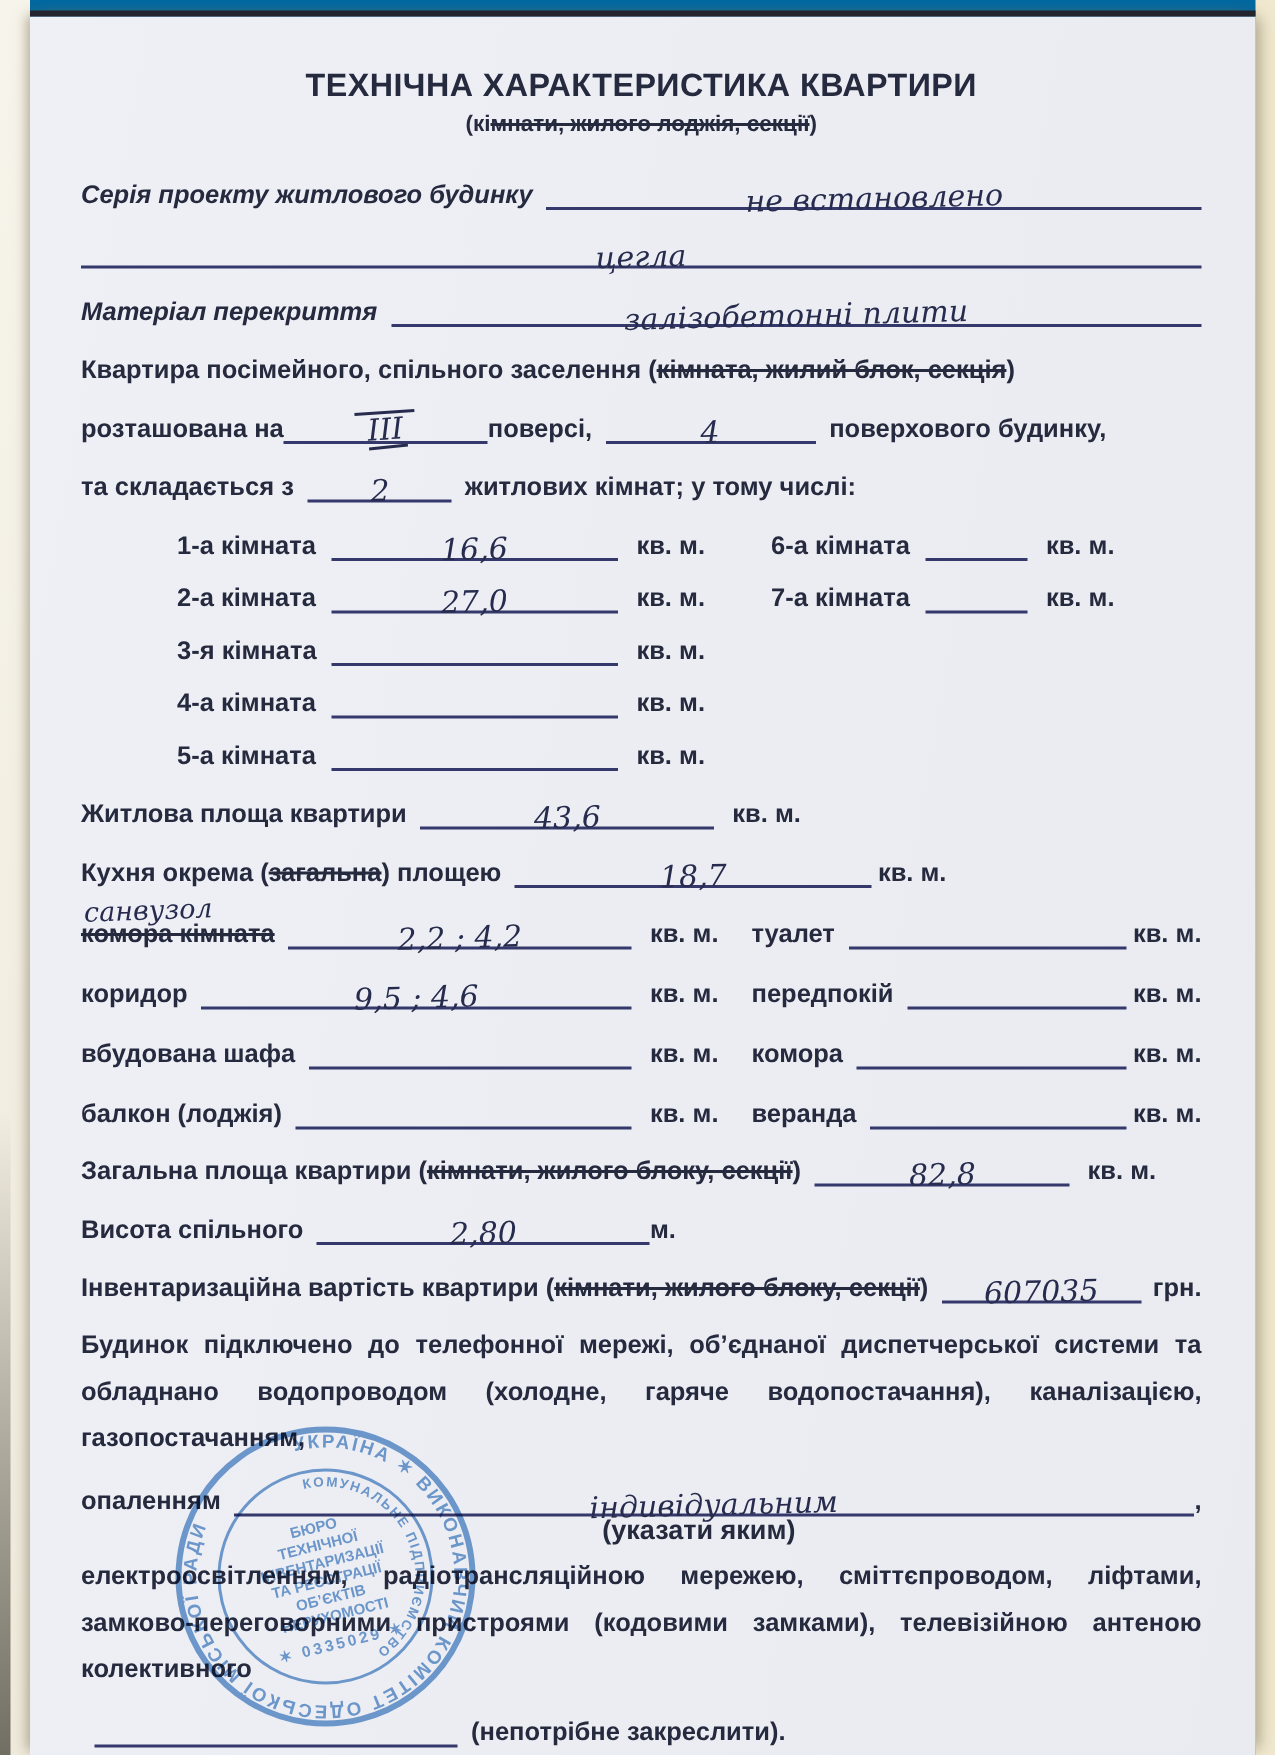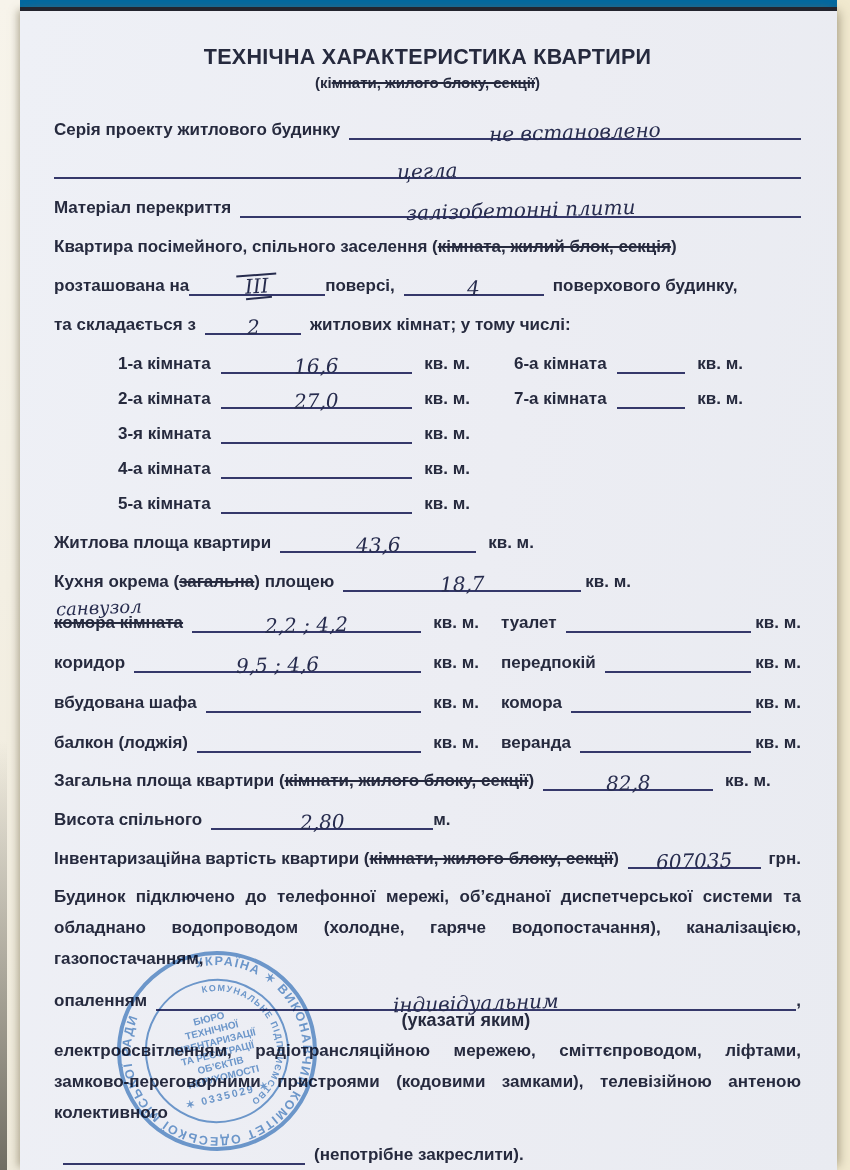--- a/index.html
+++ b/index.html
@@ -19,21 +19,21 @@
     border-top:4px solid #23242e;
     box-shadow:-5px 0 8px -3px rgba(122,112,82,.55), 6px 0 10px -4px rgba(110,100,75,.55);
     padding:22px 36px 0 34px; color:#262a3e; font-weight:700; font-size:17px; }
 
   .title { text-align:center; font-size:21.5px; margin:12px 0 4px; letter-spacing:.3px; }
   .subtitle { text-align:center; font-size:15px; margin-bottom:22px; }
   .strike { text-decoration:line-through; text-decoration-thickness:2.2px; }
 
   .frow { display:flex; align-items:flex-end; margin-bottom:12px; min-height:27px; }
   .lbl { white-space:nowrap; }
-  .ml { margin-left:9px; } .mr { margin-right:9px; }
+  .ml { margin-left:9px; } .mr { margin-right:9px;font-style:italic; }
 
   .fill { border-bottom:2.5px solid #35386a; display:flex; align-items:flex-end;
     justify-content:center; min-height:27px; position:relative; }
   .fill.grow { flex:1; }
   .hw { font-family:"DejaVu Serif", serif; font-style:italic; font-weight:400;
     color:#272c4e; font-size:20px; line-height:20px; white-space:nowrap;
     transform:translateY(4px) rotate(-1.5deg); }
   .roman { border-top:2px solid #272c4e; padding:0 8px 1px; transform:translateY(3px) rotate(-4deg); }
   .dash-below { position:absolute; left:42%; top:100%; width:26px; height:2px;
     background:#272c4e; margin-top:3px; transform:rotate(-6deg); }
@@ -68,21 +68,21 @@
 
 <div class="scan">
   <div class="edge-left">
       <div class="dark-sliver"></div>
     </div>
   <div class="edge-right"></div>
 
   <div class="page">
 
     <div class="title">ТЕХНІЧНА ХАРАКТЕРИСТИКА КВАРТИРИ</div>
-    <div class="subtitle"><span>(кі</span><span class="strike">мнати, жилого блоку, секції</span><span>)</span></div>
+    <div class="subtitle"><span>(кі</span><span class="strike">мнати, жилого лоджія, секції</span><span>)</span></div>
 
     <div class="frow">
       <span class="lbl mr">Серія проекту житлового будинку</span>
       <span class="fill grow">
           <span class="hw">не встановлено</span>
         </span>
     </div>
 
     <div class="frow">
       <span class="fill grow">

